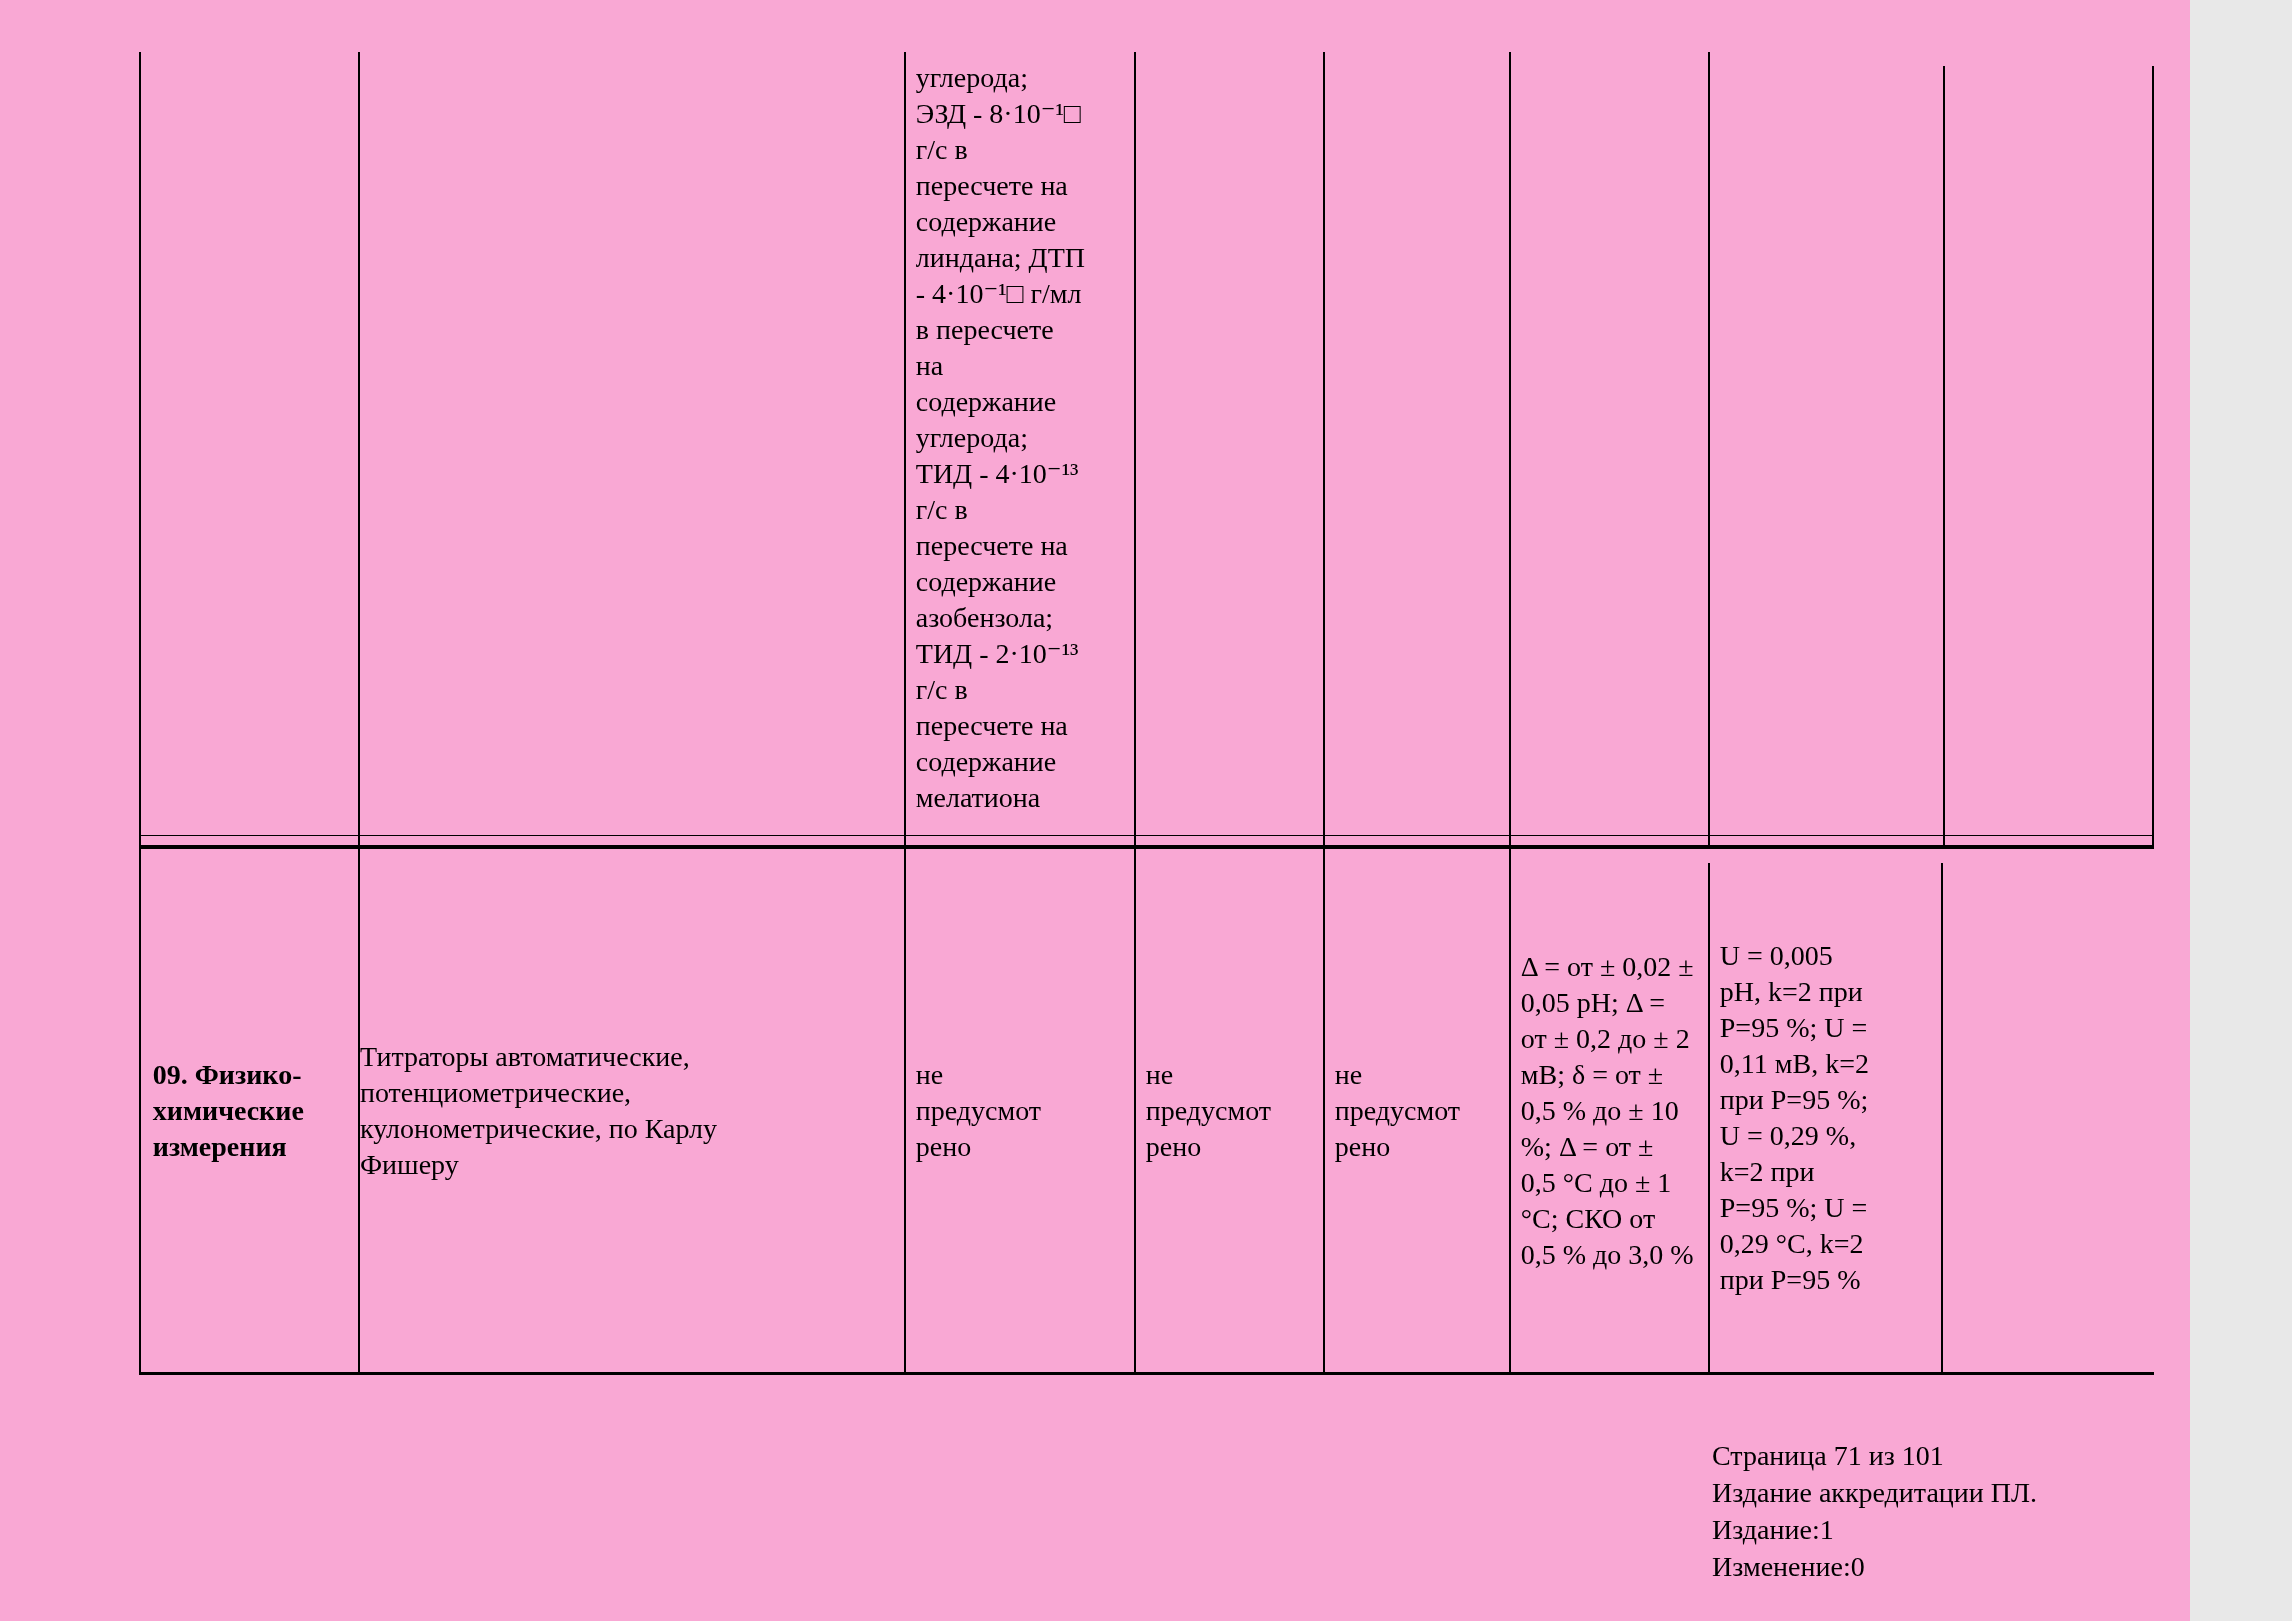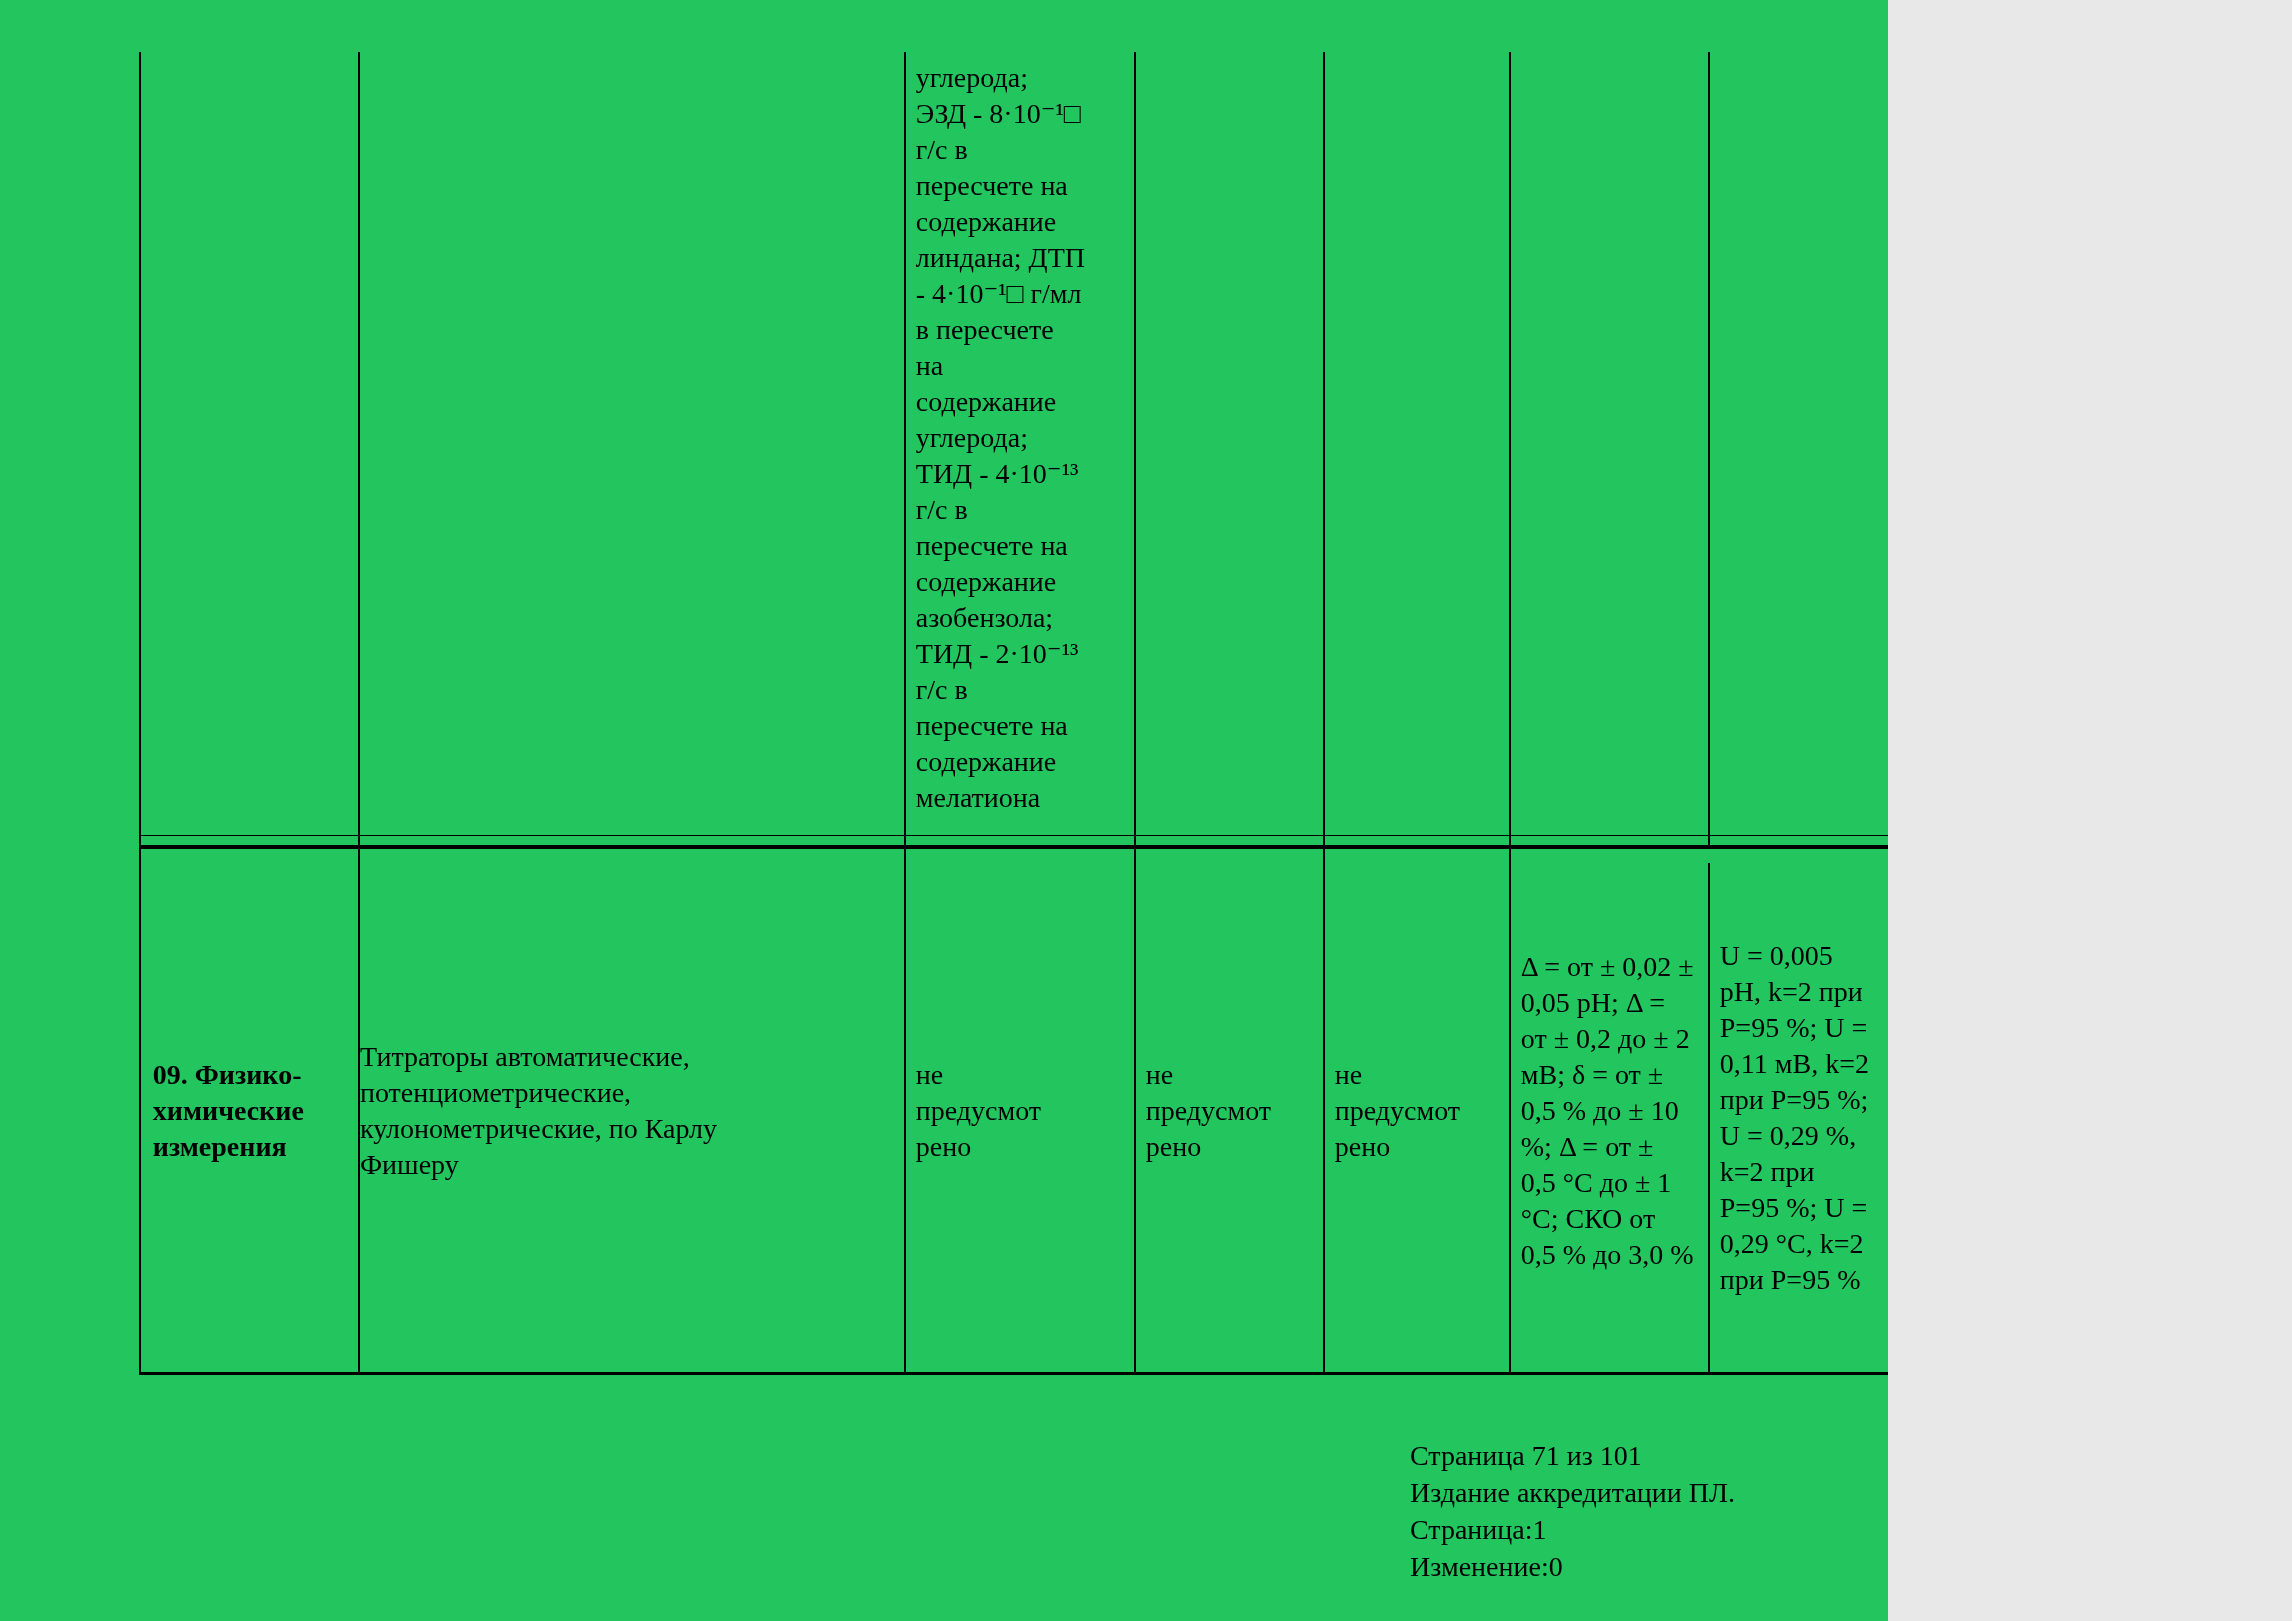--- a/index.html
+++ b/index.html
@@ -1,21 +1,21 @@
 <!DOCTYPE html>
 <html><head>
 <meta charset="utf-8">
 <title>Document</title>
 <style>
   * { margin:0; padding:0; box-sizing:border-box; }
   html,body { background:#e8e8e8; }
   .page {
     position:relative;
-    width:1888px; height:1621px;
-    background:#22c55e;
+    width:2190px; height:1621px;
+    background:#f9a8d4;
     color:#000000;
     font-family:"Liberation Serif","DejaVu Serif",serif;
     overflow:hidden;
   }
   .acc-table {
     position:absolute;
     left:139px; top:52px;
     width:2015px;
   }
   .t-row {
@@ -130,18 +130,18 @@
     </div>
 
     <div class="divider-thin"></div>
     <div class="divider-thick"></div>
 
   </div>
 
   <div class="footer">
     <div>Страница 71 из 101</div>
     <div>Издание аккредитации ПЛ.</div>
-    <div>Страница:1</div>
+    <div>Издание:1</div>
     <div>Изменение:0</div>
   </div>
 
 </div>
 
 
 </body></html>

